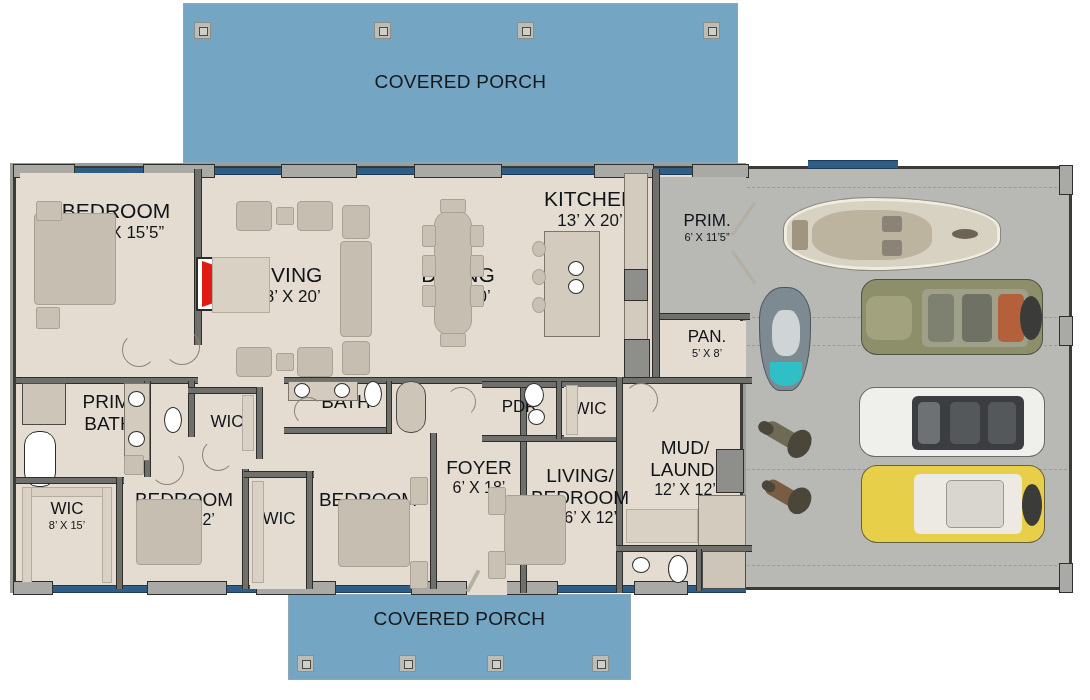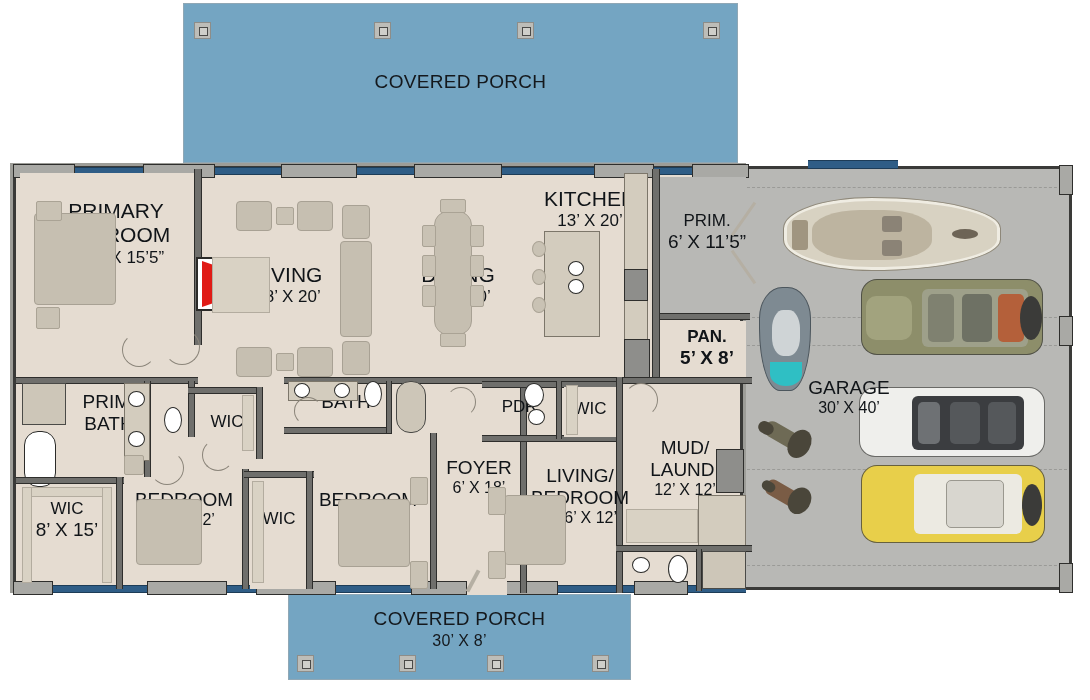--- a/index.html
+++ b/index.html
@@ -99,21 +99,21 @@
     pointer-events: none;
   }
   .rlabel .nm { display: block; }
   .rlabel .dim { display: block; }
 
   .sz-xl .nm { font-size: 21px; }
   .sz-xl .dim { font-size: 17px; }
   .sz-lg .nm { font-size: 19px; }
   .sz-lg .dim { font-size: 16px; }
   .sz-md .nm { font-size: 17px; }
-  .sz-md .dim { font-size: 19px; }
+  .sz-md .dim { font-size: 11px; }
 
   
   .furn {
     position: absolute;
     background: #c9c2b4;
     border: 1px solid #aaa395;
     border-radius: 2px;
   }
   .furn-soft { background: #c6bfb1; border: 1px solid #a8a194; border-radius: 4px; }
   .furn-light { background: #d9d2c4; border: 1px solid #b3ac9f; }
@@ -223,21 +223,20 @@
     </div>
     <div class="post" style="left:10px; top:18px;"></div>
     <div class="post" style="left:190px; top:18px;"></div>
     <div class="post" style="left:333px; top:18px;"></div>
     <div class="post" style="left:519px; top:18px;"></div>
   </div>
 
   <div class="abs porch" style="left:288px; top:594px; width:343px; height:86px;">
     <div class="porch-label" style="top:12px;">
       <span>COVERED PORCH</span>
-      <span class="dim">30’ X 8’</span>
     </div>
     <div class="post" style="left:8px; top:60px;"></div>
     <div class="post" style="left:110px; top:60px;"></div>
     <div class="post" style="left:198px; top:60px;"></div>
     <div class="post" style="left:303px; top:60px;"></div>
   </div>
 
   <div class="abs shell-garage" style="left:738px; top:166px; width:334px; height:424px;">
 
     <div class="bay-line" style="left:6px; top:18px; width:320px;"></div>
@@ -289,24 +288,20 @@
     <div class="veh" style="left:18px; top:300px; width:60px; height:56px; transform:rotate(30deg);">
       <div class="moto-brown" style="left:4px; top:20px; width:44px; height:16px;"></div>
       <div class="moto-dark" style="left:30px; top:12px; width:22px; height:28px; border-radius:50%;"></div>
       <div class="moto-dark" style="left:0px; top:24px; width:14px; height:10px;"></div>
     </div>
 
     <div class="gdoor" style="left:318px; top:-4px; width:14px; height:30px;"></div>
     <div class="gdoor" style="left:318px; top:147px; width:14px; height:30px;"></div>
     <div class="gdoor" style="left:318px; top:394px; width:14px; height:30px;"></div>
 
-    <div class="rlabel sz-lg" style="left:38px; top:208px; width:140px;">
-      <span class="nm">GARAGE</span>
-      <span class="dim">30’ X 40’</span>
-    </div>
   </div>
 
   <div class="abs window" style="left:808px; top:160px; width:90px; height:9px;"></div>
 
   <div class="abs shell-house" style="left:13px; top:166px; width:730px; height:424px;">
 
     <div class="abs window" style="left:0px; top:-2px; width:730px; height:8px;"></div>
     <div class="abs wallseg" style="left:-3px; top:-5px; width:62px; height:14px;"></div>
     <div class="abs wallseg" style="left:127px; top:-5px; width:72px; height:14px;"></div>
     <div class="abs wallseg" style="left:265px; top:-5px; width:76px; height:14px;"></div>
@@ -320,21 +315,20 @@
     <div class="abs wallseg" style="left:240px; top:412px; width:80px; height:14px;"></div>
     <div class="abs wallseg" style="left:395px; top:412px; width:56px; height:14px;"></div>
     <div class="abs wallseg" style="left:490px; top:412px; width:52px; height:14px;"></div>
     <div class="abs wallseg" style="left:618px; top:412px; width:54px; height:14px;"></div>
 
     <div class="abs room" style="left:451px; top:404px; width:40px; height:22px;"></div>
     <div class="abs door-leaf" style="left:455px; top:400px; width:4px; height:24px; transform:rotate(28deg);"></div>
 
     <div class="abs room" style="left:4px; top:4px; width:178px; height:168px;"></div>
     <div class="rlabel sz-xl" style="left:20px; top:30px; width:160px;">
-      <span class="nm">PRIMARY</span>
       <span class="nm">BEDROOM</span>
       <span class="dim">15’9” X 15’5”</span>
     </div>
 
     <div class="furn-soft abs" style="left:18px; top:44px; width:82px; height:92px;"></div>
     <div class="furn abs" style="left:20px; top:32px; width:26px; height:20px;"></div>
     <div class="furn abs" style="left:20px; top:138px; width:24px; height:22px;"></div>
     <div class="abs wall-v" style="left:178px; top:0px; width:8px; height:176px;"></div>
 
     <div class="fireplace-box" style="left:180px; top:88px; width:32px; height:54px;"></div>
@@ -389,21 +383,21 @@
     <div class="abs wall" style="left:644px; top:144px; width:90px; height:7px;"></div>
     <div class="rlabel sz-md" style="left:648px; top:42px; width:86px;">
       <span class="nm">PRIM.</span>
       <span class="dim">6’ X 11’5”</span>
     </div>
 
     <div class="abs door-leaf" style="left:726px; top:30px; width:3px; height:40px; transform:rotate(35deg);"></div>
     <div class="abs door-leaf" style="left:726px; top:78px; width:3px; height:40px; transform:rotate(-35deg);"></div>
 
     <div class="abs room" style="left:652px; top:152px; width:78px; height:60px;"></div>
-    <div class="rlabel sz-md" style="left:652px; top:158px; width:78px;font-weight:bold;">
+    <div class="rlabel sz-md" style="left:652px; top:158px; width:78px;">
       <span class="nm">PAN.</span>
       <span class="dim">5’ X 8’</span>
     </div>
 
     <div class="abs wall" style="left:0px; top:208px; width:182px; height:7px;"></div>
     <div class="abs wall" style="left:268px; top:208px; width:244px; height:7px;"></div>
     <div class="abs wall" style="left:498px; top:208px; width:238px; height:7px;"></div>
 
     <div class="abs wall-v" style="left:128px; top:212px; width:7px; height:96px;"></div>
     <div class="rlabel sz-lg" style="left:48px; top:222px; width:90px;">

